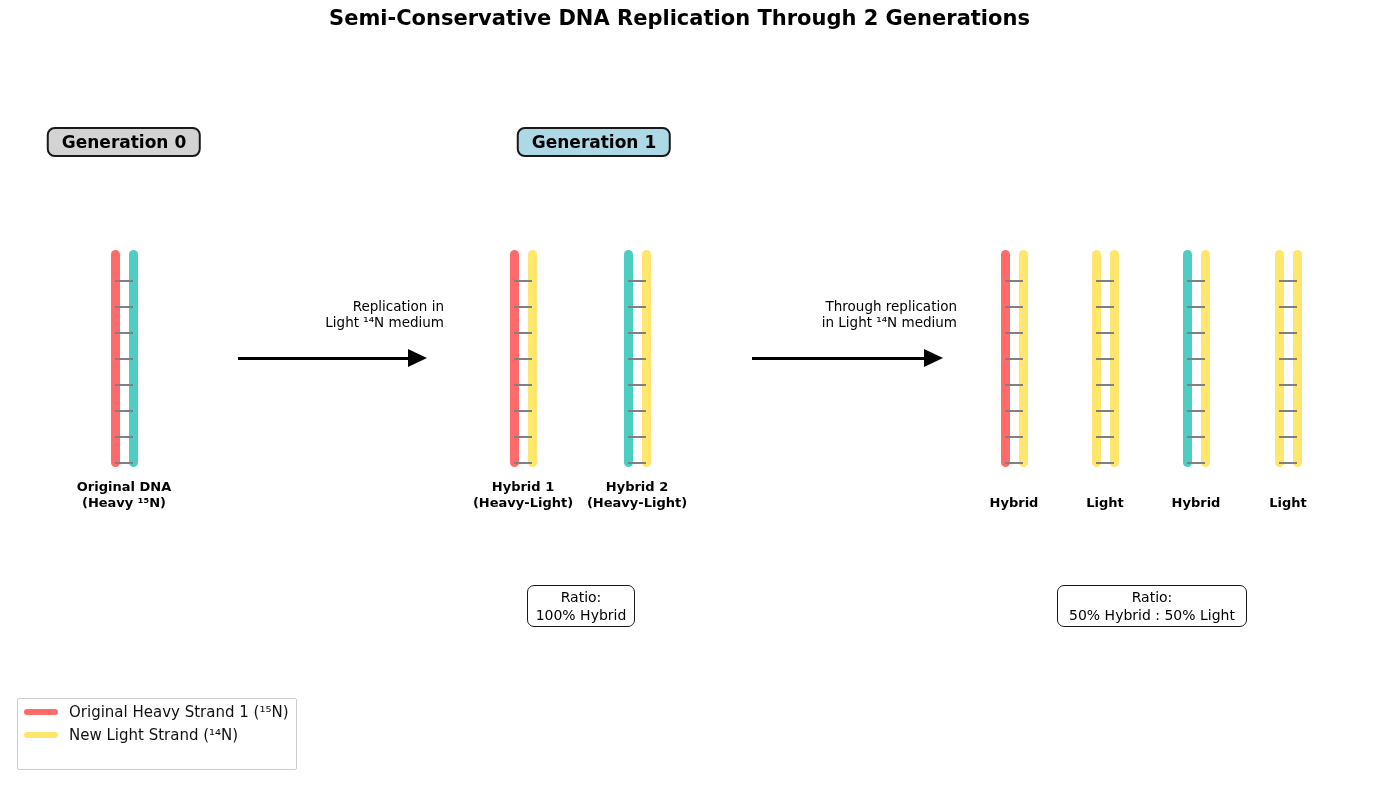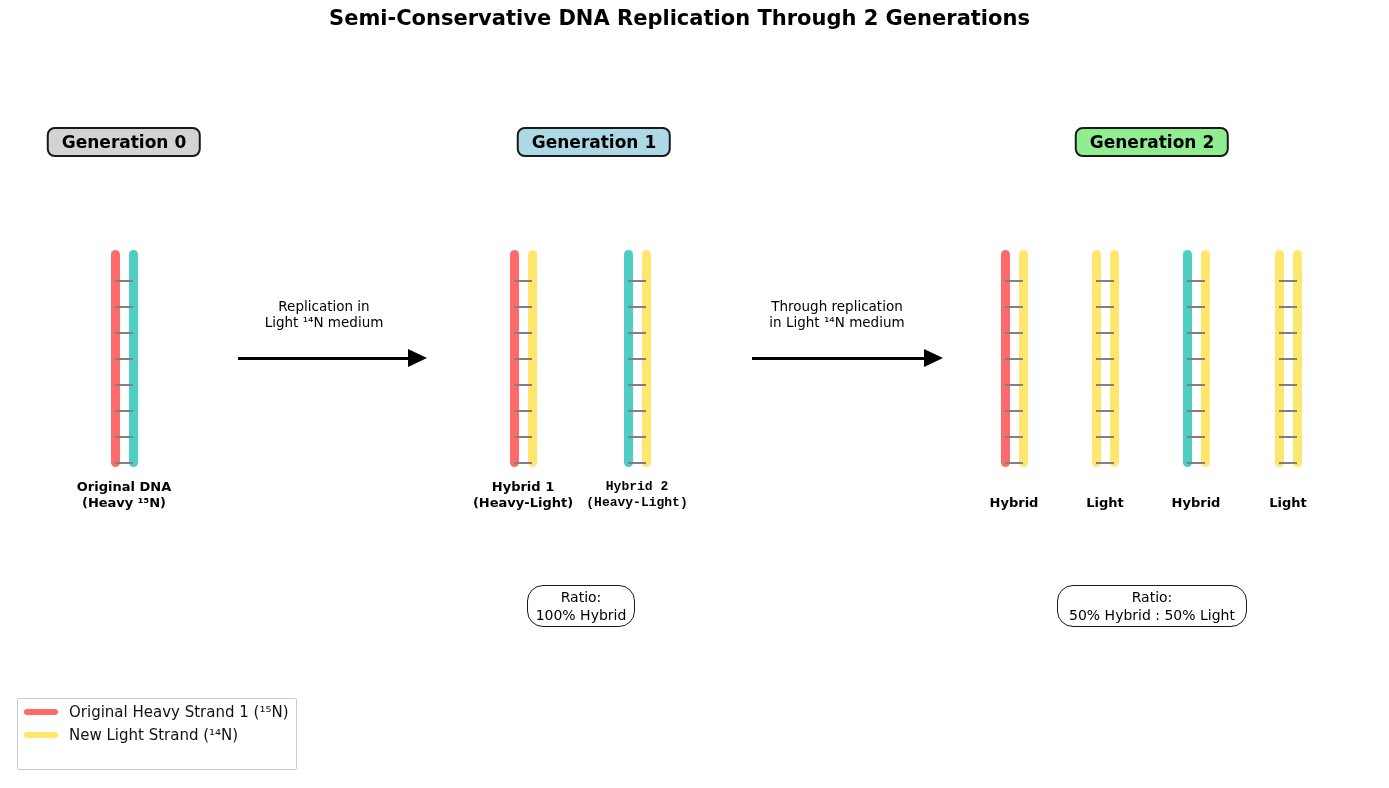--- a/index.html
+++ b/index.html
@@ -80,33 +80,33 @@
     width: 0;
     height: 0;
     border-top: 9px solid transparent;
     border-bottom: 9px solid transparent;
     border-left: 19px solid #000000;
   }
   .arrow-label {
     position: absolute;
     top: 298px;
     width: 240px;
-    text-align: center;
+    text-align: right;
     font-size: 13.5px;
     line-height: 16px;
     color: #000000;
   }
   .ratio-box {
     position: absolute;
     top: 585px;
     height: 42px;
     box-sizing: border-box;
     background: #ffffff;
     border: 1.3px solid #1a1a1a;
-    border-radius: 16px;
+    border-radius: 7px;
     text-align: center;
     font-size: 14px;
     line-height: 18px;
     color: #000000;
     padding-top: 2px;
   }
   #ratio1 { left: 527px; width: 108px; }
   #ratio2 { left: 1057px; width: 190px; }
 
   .legend {
@@ -142,21 +142,20 @@
 </style>
 </head>
 <body>
 
 <div id="figure">
 
   <div class="title">Semi-Conservative DNA Replication Through 2 Generations</div>
 
   <div class="gen-label" id="gen0" style="background-color: rgb(211, 211, 211);">Generation 0</div>
   <div class="gen-label" id="gen1" style="background-color: rgb(173, 216, 230);">Generation 1</div>
-  <div class="gen-label" id="gen2" style="background-color: rgb(144, 238, 144);">Generation 2</div>
 
   <div id="molecule-layer">
       <div class="molecule" style="left: 54px;">
         <div class="strand" style="left: 56.5px; background-color: rgb(255, 107, 107);"></div>
         <div class="strand" style="left: 74.5px; background-color: rgb(78, 205, 196);"></div>
         <div class="rung" style="top: 30px; background-color: rgb(128, 128, 128);"></div>
         <div class="rung" style="top: 56px; background-color: rgb(128, 128, 128);"></div>
         <div class="rung" style="top: 82px; background-color: rgb(128, 128, 128);"></div>
         <div class="rung" style="top: 108px; background-color: rgb(128, 128, 128);"></div>
         <div class="rung" style="top: 134px; background-color: rgb(128, 128, 128);"></div>
@@ -188,21 +187,21 @@
         <div class="strand" style="left: 56.5px; background-color: rgb(78, 205, 196);"></div>
         <div class="strand" style="left: 74.5px; background-color: rgb(255, 230, 109);"></div>
         <div class="rung" style="top: 30px; background-color: rgb(128, 128, 128);"></div>
         <div class="rung" style="top: 56px; background-color: rgb(128, 128, 128);"></div>
         <div class="rung" style="top: 82px; background-color: rgb(128, 128, 128);"></div>
         <div class="rung" style="top: 108px; background-color: rgb(128, 128, 128);"></div>
         <div class="rung" style="top: 134px; background-color: rgb(128, 128, 128);"></div>
         <div class="rung" style="top: 160px; background-color: rgb(128, 128, 128);"></div>
         <div class="rung" style="top: 186px; background-color: rgb(128, 128, 128);"></div>
         <div class="rung" style="top: 212px; background-color: rgb(128, 128, 128);"></div>
-        <div class="mol-label" style="top: 229px; font-family: Liberation Mono, monospace;">
+        <div class="mol-label" style="top: 229px;">
           <div>Hybrid 2</div>
           <div>(Heavy-Light)</div>
         </div>
       </div>
       <div class="molecule" style="left: 944px;">
         <div class="strand" style="left: 56.5px; background-color: rgb(255, 107, 107);"></div>
         <div class="strand" style="left: 74.5px; background-color: rgb(255, 230, 109);"></div>
         <div class="rung" style="top: 30px; background-color: rgb(128, 128, 128);"></div>
         <div class="rung" style="top: 56px; background-color: rgb(128, 128, 128);"></div>
         <div class="rung" style="top: 82px; background-color: rgb(128, 128, 128);"></div>

